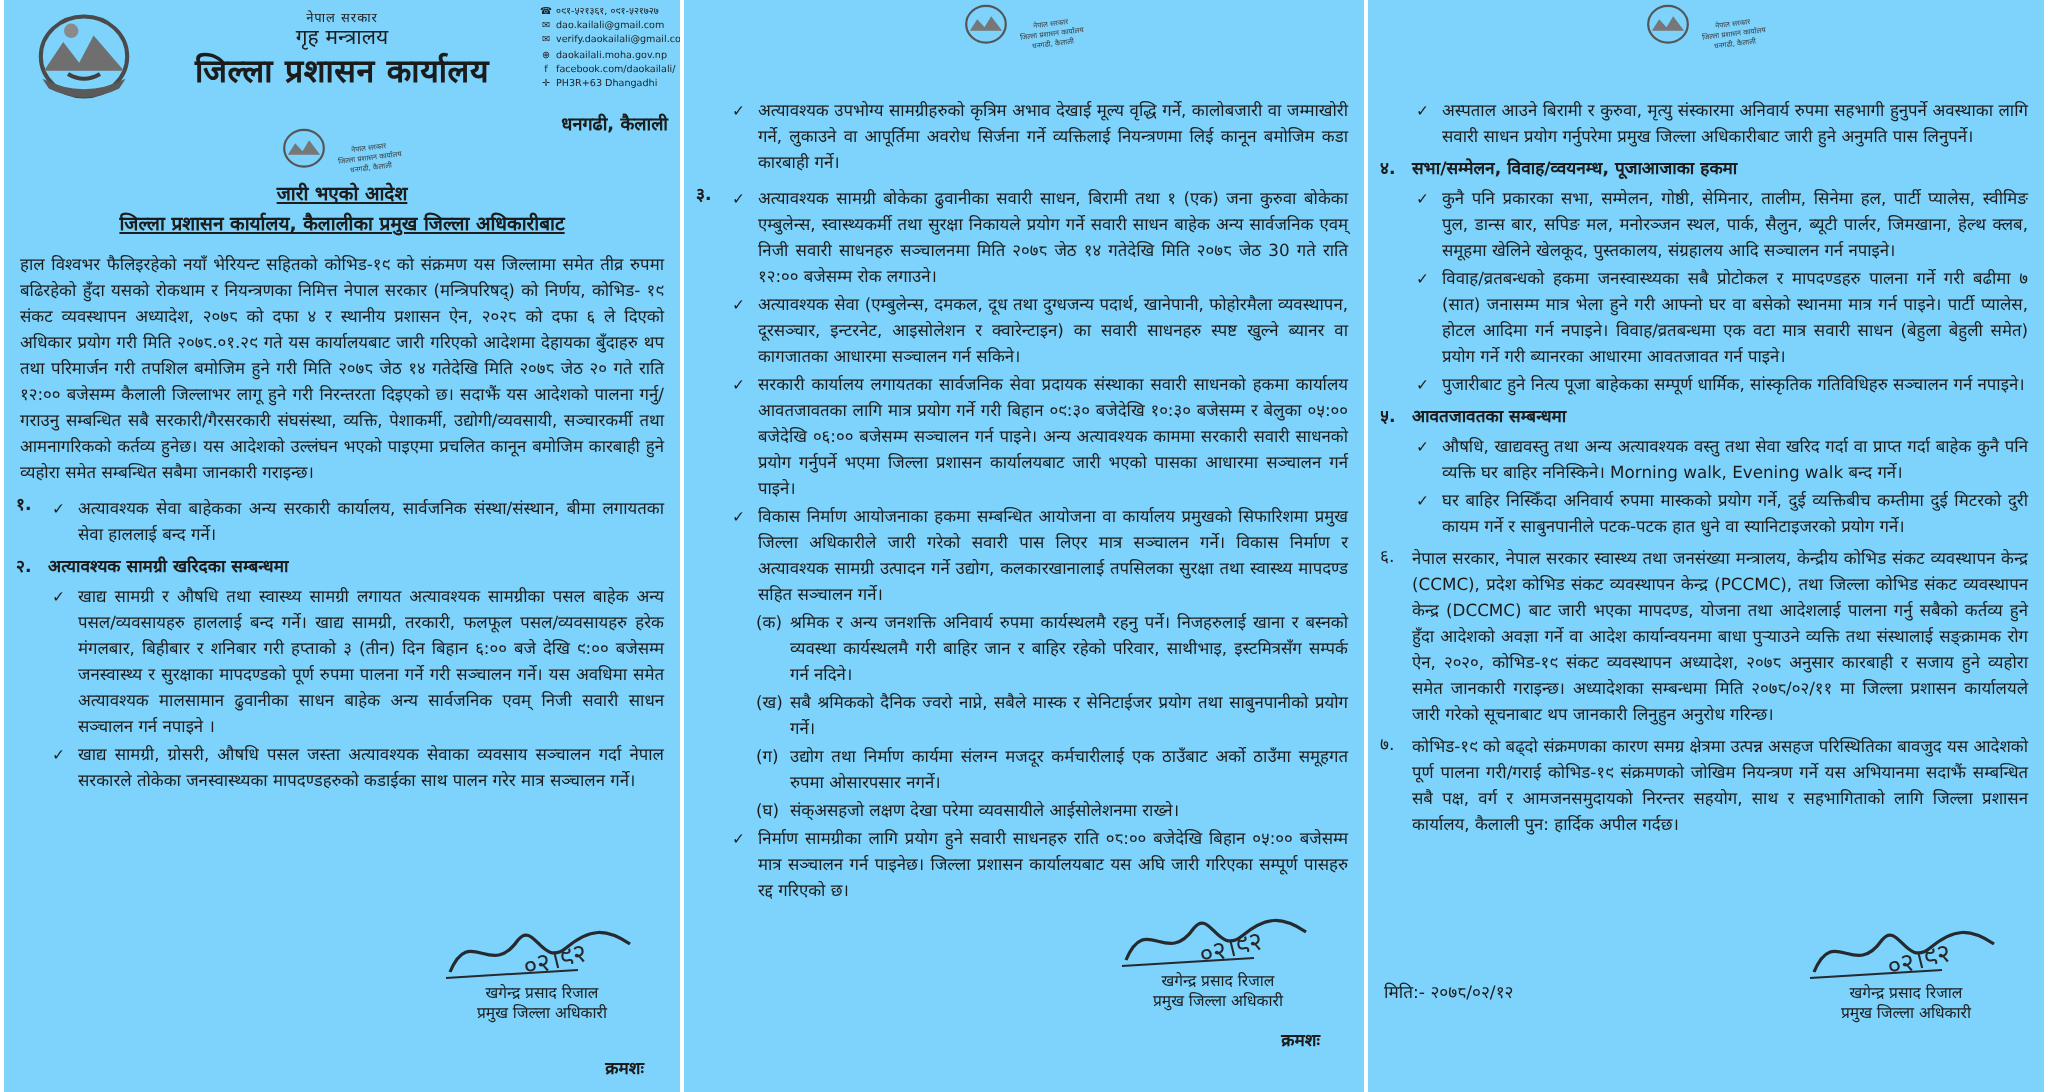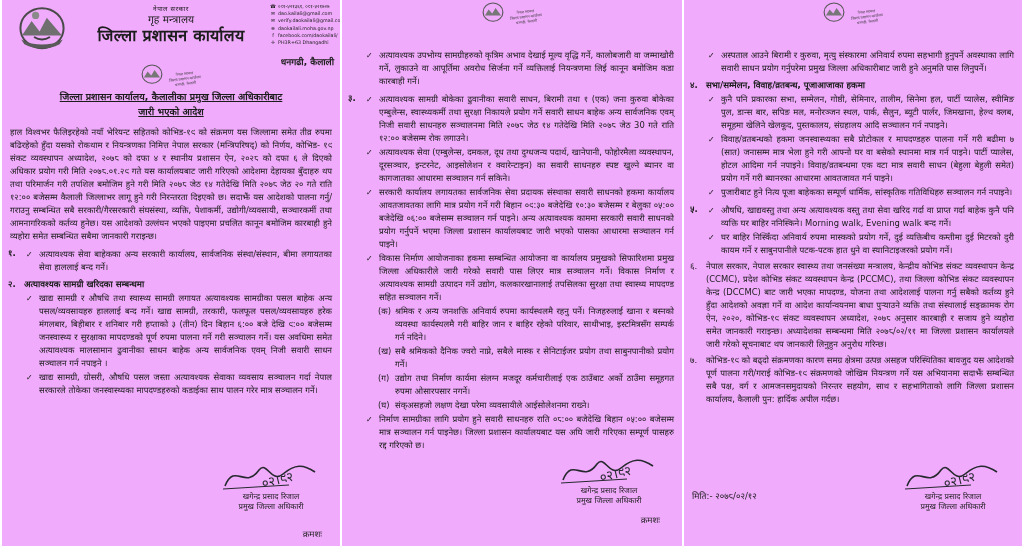--- a/index.html
+++ b/index.html
@@ -1,20 +1,20 @@
 <!DOCTYPE html>
 <html lang="ne"><head>
 <meta charset="utf-8">
 <style>
   html,body{margin:0;padding:0;}
   body{
     width:1024px;height:546px;position:relative;background:#ffffff;
     font-family:"DejaVu Sans",sans-serif;color:#1c1c1c;overflow:hidden;
   }
-  .page{position:absolute;top:0;height:546px;overflow:hidden;background:#f0abfc;}
+  .page{position:absolute;top:0;height:546px;overflow:hidden;background:#7dd3fc;}
   #page1{left:2px;width:338px;}
   #page2{left:342px;width:340px;}
   #page3{left:684px;width:338px;}
 
   
   .hdr{position:relative;height:64px;}
   .emblem{position:absolute;left:16px;top:6px;width:48px;height:46px;}
   .hdr-center{text-align:center;padding-top:5px;line-height:1.25;}
   .gov{font-size:6.5px;letter-spacing:.5px;}
   .ministry{font-size:10.5px;font-weight:normal;}
@@ -44,21 +44,21 @@
   .sub{display:flex;margin:1px 0 0 14px;}
   .sub-label{flex:none;width:17px;font-size:8.4px;line-height:13px;}
   .npara{display:flex;margin:3px 4px 0 6px;}
   .npara .sec-num{font-weight:normal;}
 
   
   .sig{position:absolute;width:130px;text-align:center;line-height:1.3;}
   .sig svg{width:104px;height:38px;display:block;margin:0 auto -4px;}
   .sig-name{font-size:7.8px;}
   .sig-title{font-size:7.8px;}
-  .cont{position:absolute;font-weight:normal;font-size:8.6px;margin-left:12px;}
+  .cont{position:absolute;font-weight:bold;font-size:8.6px;margin-left:12px;}
   #page1 .sig{right:4px;top:458px;}
   #page1 .cont{right:18px;top:528px;}
   #page2 .sig{right:8px;top:452px;}
   #page2 .cont{right:22px;top:514px;}
   #page3 .sig{right:4px;top:458px;}
   .date{position:absolute;left:8px;top:490px;font-size:8.6px;}
   .pad-top{padding-top:44px;}
 </style>
 </head>
 <body>
@@ -111,22 +111,22 @@
       <ellipse cx="30" cy="27" rx="27" ry="25" fill="none" stroke="#555" stroke-width="3"></ellipse>
       <path d="M8 36 L18 20 L28 31 L37 16 L52 36 Z" fill="#777"></path>
     </svg>
     <div class="stamp-lines">
       <div>नेपाल सरकार</div>
       <div>जिल्ला प्रशासन कार्यालय</div>
       <div>धनगढी, कैलाली</div>
     </div>
   </div>
 
+  <div class="title">जारी भएको आदेश</div>
   <div class="title">जिल्ला प्रशासन कार्यालय, कैलालीका प्रमुख जिल्ला अधिकारीबाट</div>
-  <div class="title">जारी भएको आदेश</div>
 
   <p class="para">हाल विश्वभर फैलिइरहेको नयाँ भेरियन्ट सहितको कोभिड-१९ को संक्रमण यस जिल्लामा समेत तीव्र रुपमा बढिरहेको हुँदा यसको रोकथाम र नियन्त्रणका निमित्त नेपाल सरकार (मन्त्रिपरिषद्) को निर्णय, कोभिड- १९ संकट व्यवस्थापन अध्यादेश, २०७८ को दफा ४ र स्थानीय प्रशासन ऐन, २०२८ को दफा ६ ले दिएको अधिकार प्रयोग गरी मिति २०७८.०१.२९ गते यस कार्यालयबाट जारी गरिएको आदेशमा देहायका बुँदाहरु थप तथा परिमार्जन गरी तपशिल बमोजिम हुने गरी मिति २०७८ जेठ १४ गतेदेखि मिति २०७८ जेठ २० गते राति १२:०० बजेसम्म कैलाली जिल्लाभर लागू हुने गरी निरन्तरता दिइएको छ। सदाझैं यस आदेशको पालना गर्नु/गराउनु सम्बन्धित सबै सरकारी/गैरसरकारी संघसंस्था, व्यक्ति, पेशाकर्मी, उद्योगी/व्यवसायी, सञ्चारकर्मी तथा आमनागरिकको कर्तव्य हुनेछ। यस आदेशको उल्लंघन भएको पाइएमा प्रचलित कानून बमोजिम कारबाही हुने व्यहोरा समेत सम्बन्धित सबैमा जानकारी गराइन्छ।</p>
 
   <div class="sec">
     <div class="sec-num">१.</div>
     <div class="sec-body">
       <div class="bullet">
         <span class="tick">✓</span>
         <span class="btext">अत्यावश्यक सेवा बाहेकका अन्य सरकारी कार्यालय, सार्वजनिक संस्था/संस्थान, बीमा लगायतका सेवा हाललाई बन्द गर्ने।</span>
       </div>
@@ -258,39 +258,40 @@
       <div class="bullet">
         <span class="tick">✓</span>
         <span class="btext">अस्पताल आउने बिरामी र कुरुवा, मृत्यु संस्कारमा अनिवार्य रुपमा सहभागी हुनुपर्ने अवस्थाका लागि सवारी साधन प्रयोग गर्नुपरेमा प्रमुख जिल्ला अधिकारीबाट जारी हुने अनुमति पास लिनुपर्ने।</span>
       </div>
     </div>
   </div>
 
   <div class="sec">
     <div class="sec-num">४.</div>
     <div class="sec-body">
-      <div class="sec-h">सभा/सम्मेलन, विवाह/व्रतबन्ध, पूजाआजाका हकमा</div>
+      <div class="sec-h">सभा/सम्मेलन, विवाह/व्वयनम्ध, पूजाआजाका हकमा</div>
       <div class="bullet">
         <span class="tick">✓</span>
         <span class="btext">कुनै पनि प्रकारका सभा, सम्मेलन, गोष्ठी, सेमिनार, तालीम, सिनेमा हल, पार्टी प्यालेस, स्वीमिङ पुल, डान्स बार, सपिङ मल, मनोरञ्जन स्थल, पार्क, सैलुन, ब्यूटी पार्लर, जिमखाना, हेल्थ क्लब, समूहमा खेलिने खेलकूद, पुस्तकालय, संग्रहालय आदि सञ्चालन गर्न नपाइने।</span>
       </div>
       <div class="bullet">
         <span class="tick">✓</span>
         <span class="btext">विवाह/व्रतबन्धको हकमा जनस्वास्थ्यका सबै प्रोटोकल र मापदण्डहरु पालना गर्ने गरी बढीमा ७ (सात) जनासम्म मात्र भेला हुने गरी आफ्नो घर वा बसेको स्थानमा मात्र गर्न पाइने। पार्टी प्यालेस, होटल आदिमा गर्न नपाइने। विवाह/व्रतबन्धमा एक वटा मात्र सवारी साधन (बेहुला बेहुली समेत) प्रयोग गर्ने गरी ब्यानरका आधारमा आवतजावत गर्न पाइने।</span>
       </div>
       <div class="bullet">
         <span class="tick">✓</span>
         <span class="btext">पुजारीबाट हुने नित्य पूजा बाहेकका सम्पूर्ण धार्मिक, सांस्कृतिक गतिविधिहरु सञ्चालन गर्न नपाइने।</span>
       </div>
     </div>
   </div>
 
   <div class="sec">
     <div class="sec-num">५.</div>
     <div class="sec-body">
+      <div class="sec-h">आवतजावतका सम्बन्धमा</div>
       <div class="bullet">
         <span class="tick">✓</span>
         <span class="btext">औषधि, खाद्यवस्तु तथा अन्य अत्यावश्यक वस्तु तथा सेवा खरिद गर्दा वा प्राप्त गर्दा बाहेक कुनै पनि व्यक्ति घर बाहिर ननिस्किने। Morning walk, Evening walk बन्द गर्ने।</span>
       </div>
       <div class="bullet">
         <span class="tick">✓</span>
         <span class="btext">घर बाहिर निस्किँदा अनिवार्य रुपमा मास्कको प्रयोग गर्ने, दुई व्यक्तिबीच कम्तीमा दुई मिटरको दुरी कायम गर्ने र साबुनपानीले पटक-पटक हात धुने वा स्यानिटाइजरको प्रयोग गर्ने।</span>
       </div>
     </div>
   </div>

